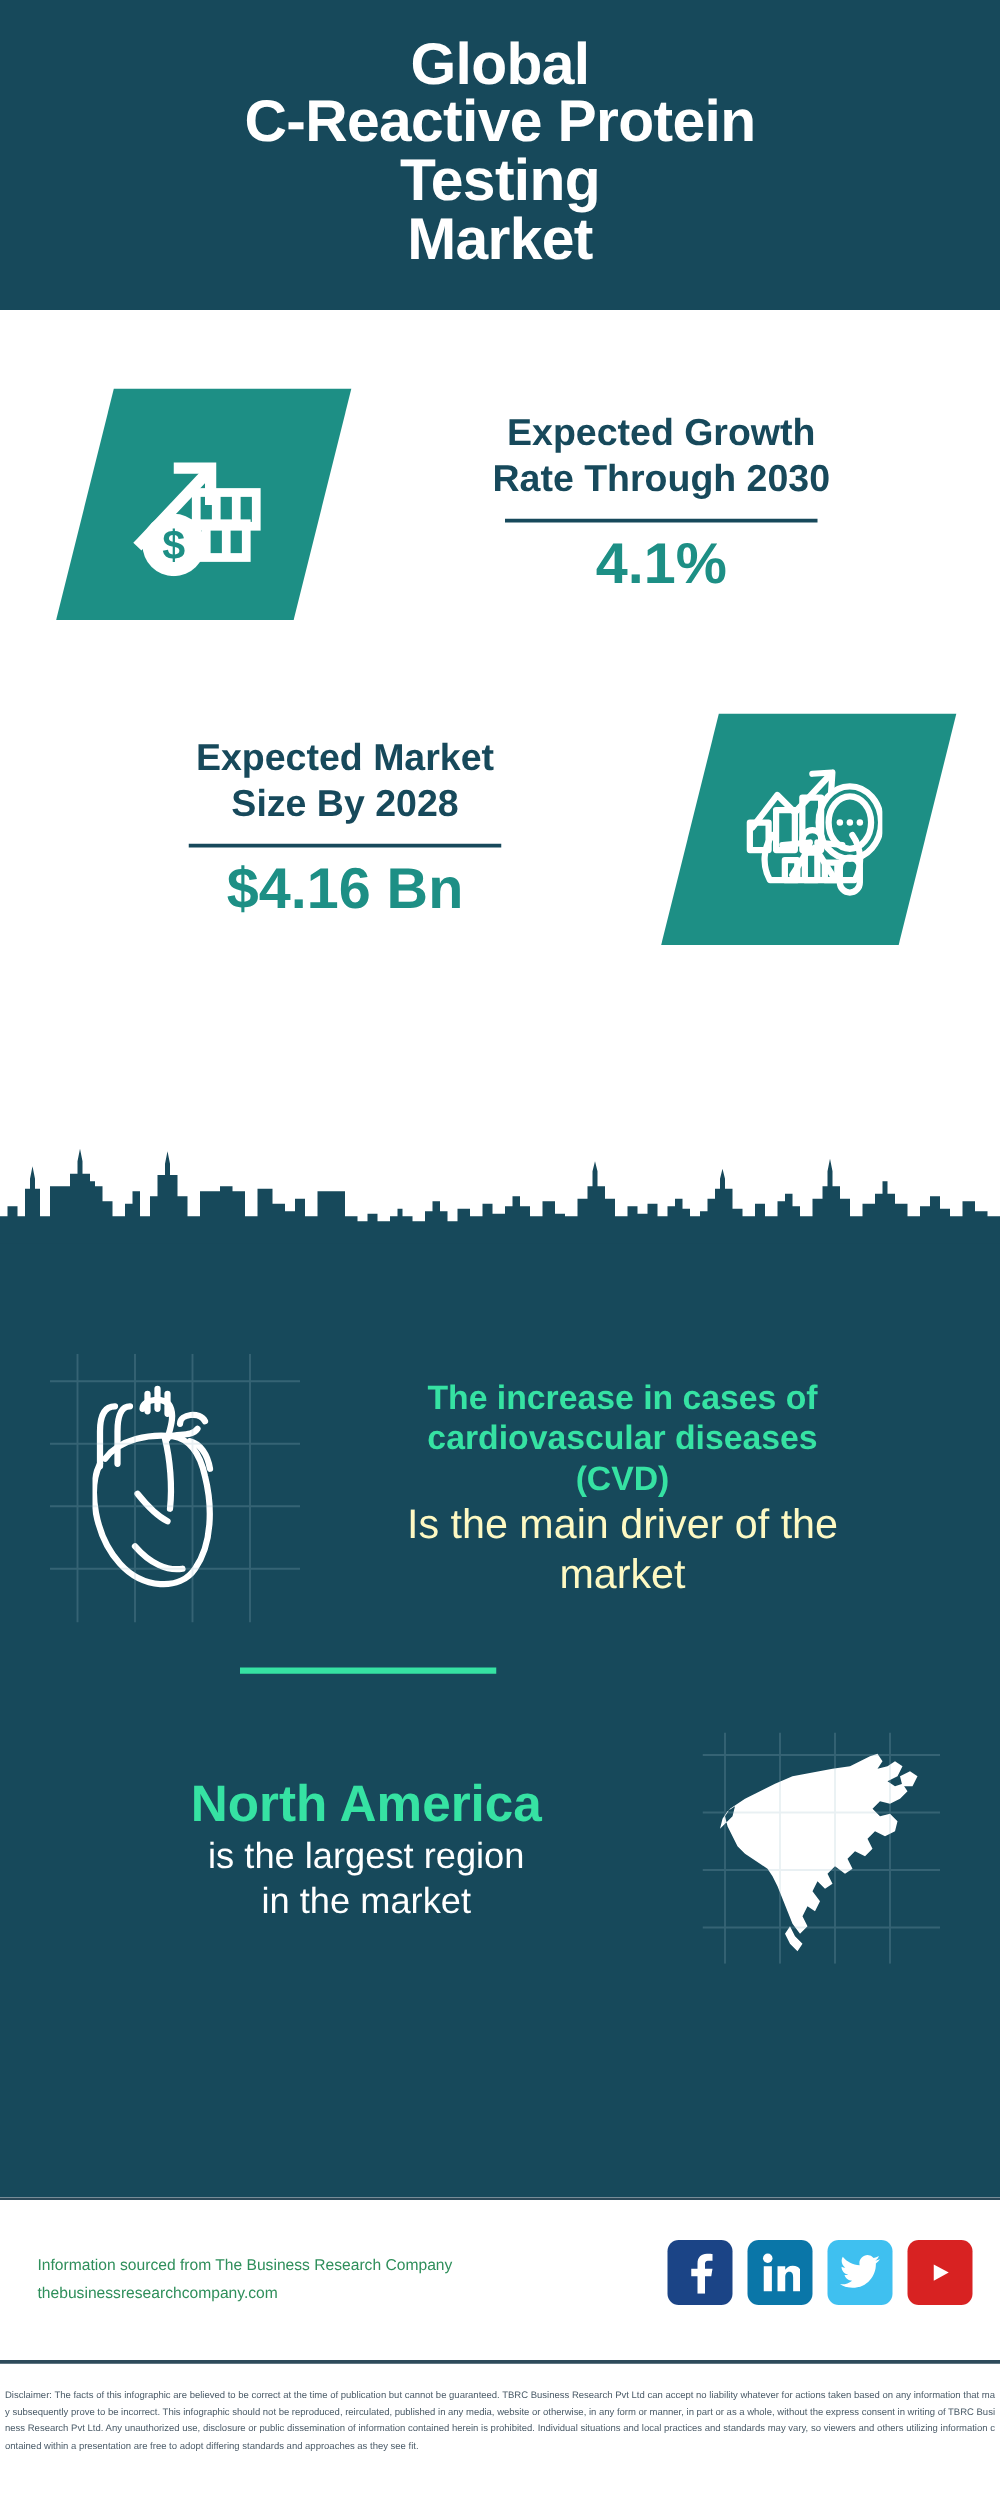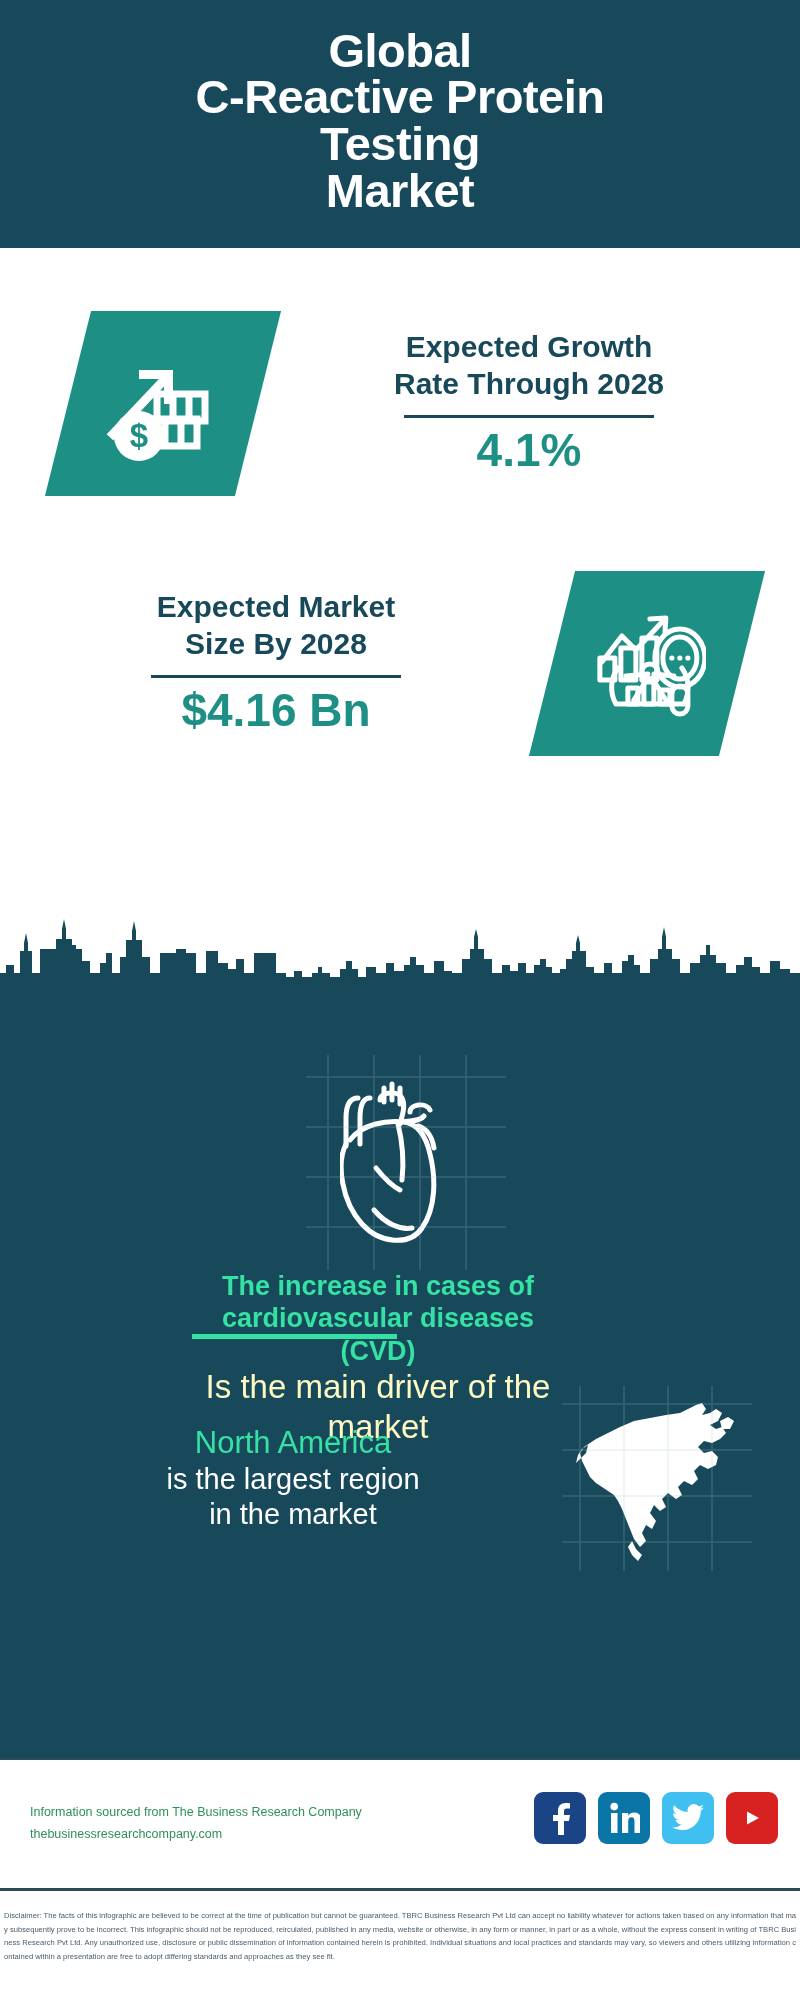--- a/index.html
+++ b/index.html
@@ -78,21 +78,21 @@
   }
   .skyline {
     position:absolute; top:-78px; left:0;
     width:800px; height:80px;
     display:block;
   }
 
   .driver-block {
     position:absolute; top:62px; left:0;
     width:772px; height:270px;
-    display:flex; align-items:center;flex-direction:column;
+    display:flex; align-items:center;
   }
   .grid-icon-box {
     position:relative;
     width:200px; height:215px;
     flex:0 0 auto;
     margin-left:40px;
     display:flex; align-items:center; justify-content:center;
   }
   .grid-bg { position:absolute; inset:0; opacity:0.22; }
   .driver-text { flex:1 1 auto; padding:0 22px 0 6px; text-align:center; }
@@ -112,21 +112,21 @@
     width:205px; height:5px; background:#36e2a3;
   }
 
   .region-block {
     position:absolute; top:378px; left:0;
     width:800px; height:215px;
     display:flex; align-items:center;
   }
   .region-text { flex:1 1 auto; text-align:center; padding-left:24px; }
   .region-hl {
-    color:#36e2a3; font-size:31px; font-weight:normal; line-height:1.22;
+    color:#36e2a3; font-size:41px; font-weight:bold; line-height:1.22;
   }
   .region-sub {
     color:#ffffff; font-size:29px; font-weight:normal; line-height:1.22;
     white-space:pre-line;
   }
   .map-box {
     position:relative; width:190px; height:185px;
     flex:0 0 auto; margin-right:48px;
     display:flex; align-items:center; justify-content:center;
   }
@@ -201,21 +201,21 @@
               <line x1="62" y1="73" x2="62" y2="100"></line>
               <line x1="78" y1="73" x2="78" y2="100"></line>
             </g>
             <circle cx="36" cy="90" r="25" fill="#ffffff"></circle>
             <text x="36" y="101" font-family="'Liberation Sans',sans-serif" font-size="33" font-weight="bold" fill="#1d8f85" text-anchor="middle">$</text>
           </svg>
         </div>
       </div>
       <div class="stat-text">
         <div class="stat-label">Expected Growth
-Rate Through 2028</div>
+Rate Through 2030</div>
         <div class="stat-rule"></div>
         <div class="stat-value">4.1%</div>
       </div>
     </div>
 
     <div class="stat-row row-size">
       <div class="stat-text">
         <div class="stat-label">Expected Market
 Size By 2028</div>
         <div class="stat-rule"></div>

